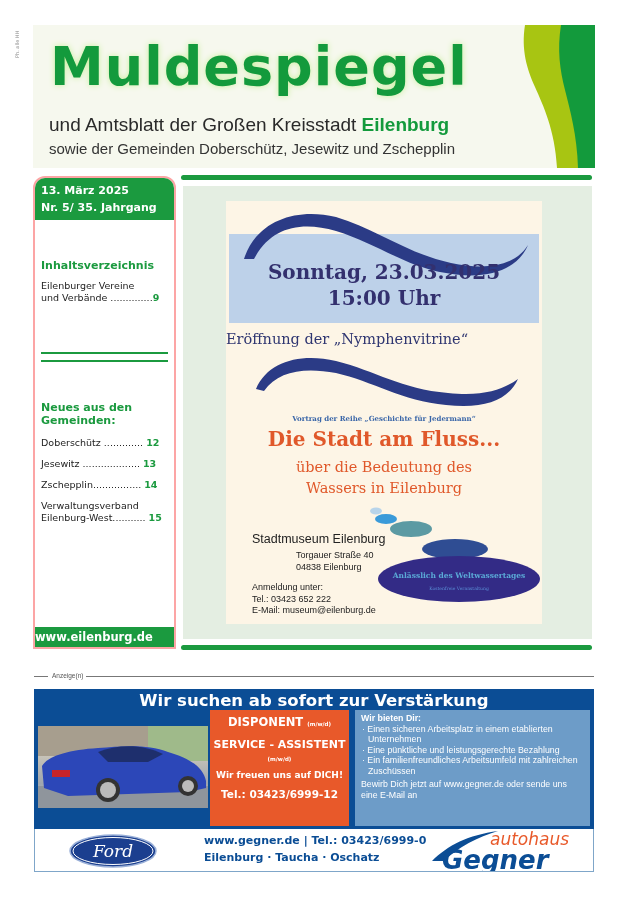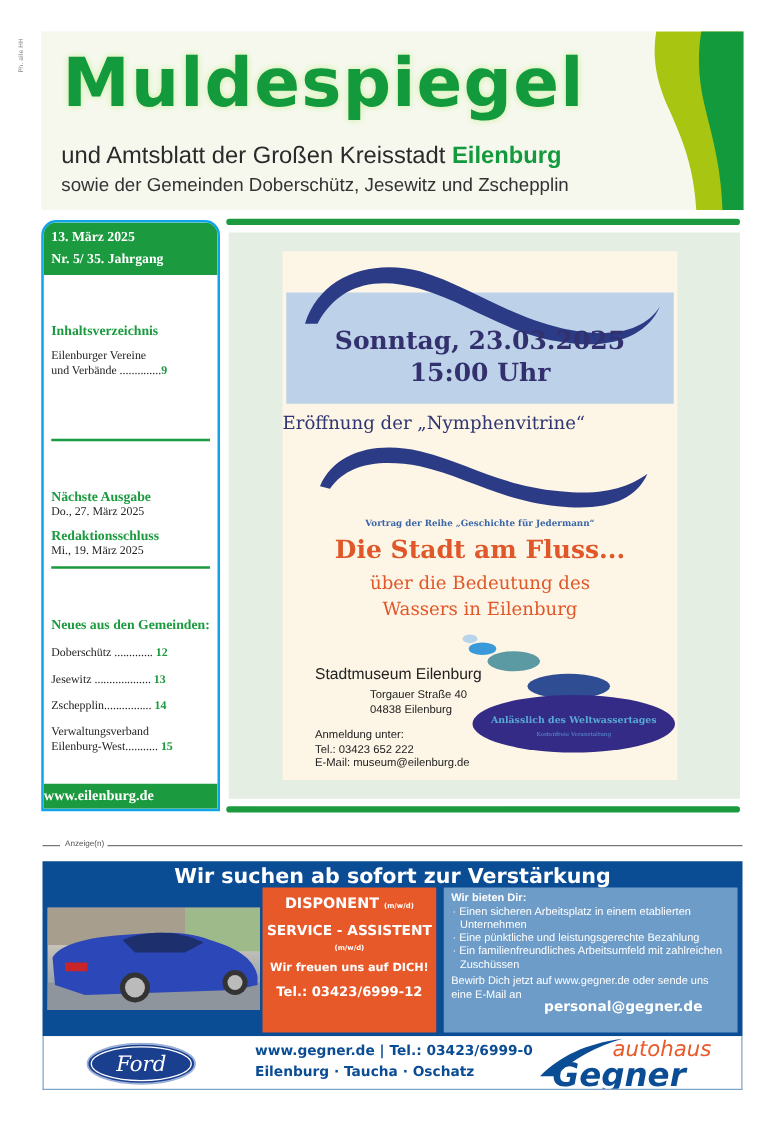--- a/index.html
+++ b/index.html
@@ -11,21 +11,21 @@
 
   
   .header { left: 33px; top: 25px; width: 562px; height: 143px; background: #f6f8ee; overflow: hidden; }
   .masthead { left: 17px; top: 10px; font-family: "DejaVu Sans", sans-serif; font-weight: bold; font-size: 54px; color: #139a3c; letter-spacing: 1px; text-shadow: 0 0 6px #c9ef9c; }
   .subtitle1 { left: 16px; top: 89px; font-family: "Liberation Sans", sans-serif; font-size: 19px; color: #2a2a2a; white-space: nowrap; }
   .subtitle1 .city { color: #139a3c; font-weight: bold; }
   .subtitle2 { left: 16px; top: 115px; font-family: "Liberation Sans", sans-serif; font-size: 15px; color: #333; white-space: nowrap; }
   .swoosh { right: 0; top: 0; width: 100px; height: 143px; }
 
   
-  .sidebar { left: 33px; top: 176px; width: 143px; height: 473px; border: 2px solid #0ea5e9; border-radius: 12px 12px 0 0; background: #fff; overflow: hidden; font-family: Liberation Serif, serif; }
+  .sidebar { left: 33px; top: 176px; width: 143px; height: 473px; border: 2px solid #fca5a5; border-radius: 12px 12px 0 0; background: #fff; overflow: hidden; }
   .sb-top { background: #1b9a3f; color: #fff; font-weight: bold; font-size: 11px; padding: 4px 6px 4px 6px; line-height: 17px; height: 42px; }
   .sb-section { padding: 0 6px; margin-top: 39px; }
   .sb-title { color: #1b9a3f; font-weight: bold; font-size: 11px; margin-top: 8px; }
   .sb-text { font-size: 9.5px; color: #222; line-height: 12px; }
   .sb-entry { font-size: 9.5px; color: #222; line-height: 12px; margin-top: 8px; white-space: nowrap; }
   .sb-entry .pg { color: #1b9a3f; font-weight: bold; }
   .sb-rule { height: 2px; background: #1b9a3f; margin: 0 6px; }
   .sb-bottom { position: absolute; left: 0; right: 0; bottom: 0; height: 20px; background: #1b9a3f; color: #fff; font-weight: bold; font-size: 11.5px; text-align: left; line-height: 20px; }
 
   
@@ -99,26 +99,20 @@
   </div>
   <div class="sb-section">
     <div class="sb-title">Inhaltsverzeichnis</div>
     <div class="sb-entry">
       <div>Eilenburger Vereine</div>
       <div><span>und Verbände ..............</span><span class="pg">9</span></div>
     </div>
   </div>
   <div style="height:48px"></div>
   <div class="sb-rule"></div>
-  <div class="sb-section">
-    <div class="sb-title" style="margin-top:5px">Nächste Ausgabe</div>
-    <div class="sb-text">Do., 27. März 2025</div>
-    <div class="sb-title" style="margin-top:7px">Redaktionsschluss</div>
-    <div class="sb-text">Mi., 19. März 2025</div>
-  </div>
   <div style="height:6px"></div>
   <div class="sb-rule"></div>
   <div class="sb-section">
     <div class="sb-title" style="margin-top:10px;line-height:13px">Neues aus den Gemeinden:</div>
     <div class="sb-entry" style="margin-top:10px"><span>Doberschütz ............. </span><span class="pg">12</span></div>
     <div class="sb-entry" style="margin-top:9px"><span>Jesewitz ................... </span><span class="pg">13</span></div>
     <div class="sb-entry" style="margin-top:9px"><span>Zschepplin................ </span><span class="pg">14</span></div>
     <div class="sb-entry" style="margin-top:9px">
       <div>Verwaltungsverband</div>
       <div><span>Eilenburg-West........... </span><span class="pg">15</span></div>
@@ -195,21 +189,20 @@
     <div class="ad-o5">Tel.: 03423/6999-12</div>
   </div>
   <div class="ad-offer">
     <div class="h">Wir bieten Dir:</div>
     <ul>
       <li>· Einen sicheren Arbeitsplatz in einem etablierten Unternehmen</li>
       <li>· Eine pünktliche und leistungsgerechte Bezahlung</li>
       <li>· Ein familienfreundliches Arbeitsumfeld mit zahlreichen Zuschüssen</li>
     </ul>
     <div class="apply">Bewirb Dich jetzt auf www.gegner.de oder sende uns eine E-Mail an</div>
-    <div class="mail">personal@gegner.de</div>
   </div>
 </div>
 
 <div class="abs ad-foot">
   <svg class="ford" viewBox="0 0 88 34">
     <ellipse cx="44" cy="17" rx="43" ry="16" fill="#1b3f8f" stroke="#9ab0d8" stroke-width="1.5"></ellipse>
     <ellipse cx="44" cy="17" rx="40" ry="13.5" fill="none" stroke="#fff" stroke-width="1"></ellipse>
     <text x="44" y="23" text-anchor="middle" font-family="DejaVu Serif, serif" font-style="italic" font-size="17" fill="#fff">Ford</text>
   </svg>
   <div class="ad-url">www.gegner.de  |  Tel.: 03423/6999-0</div>

